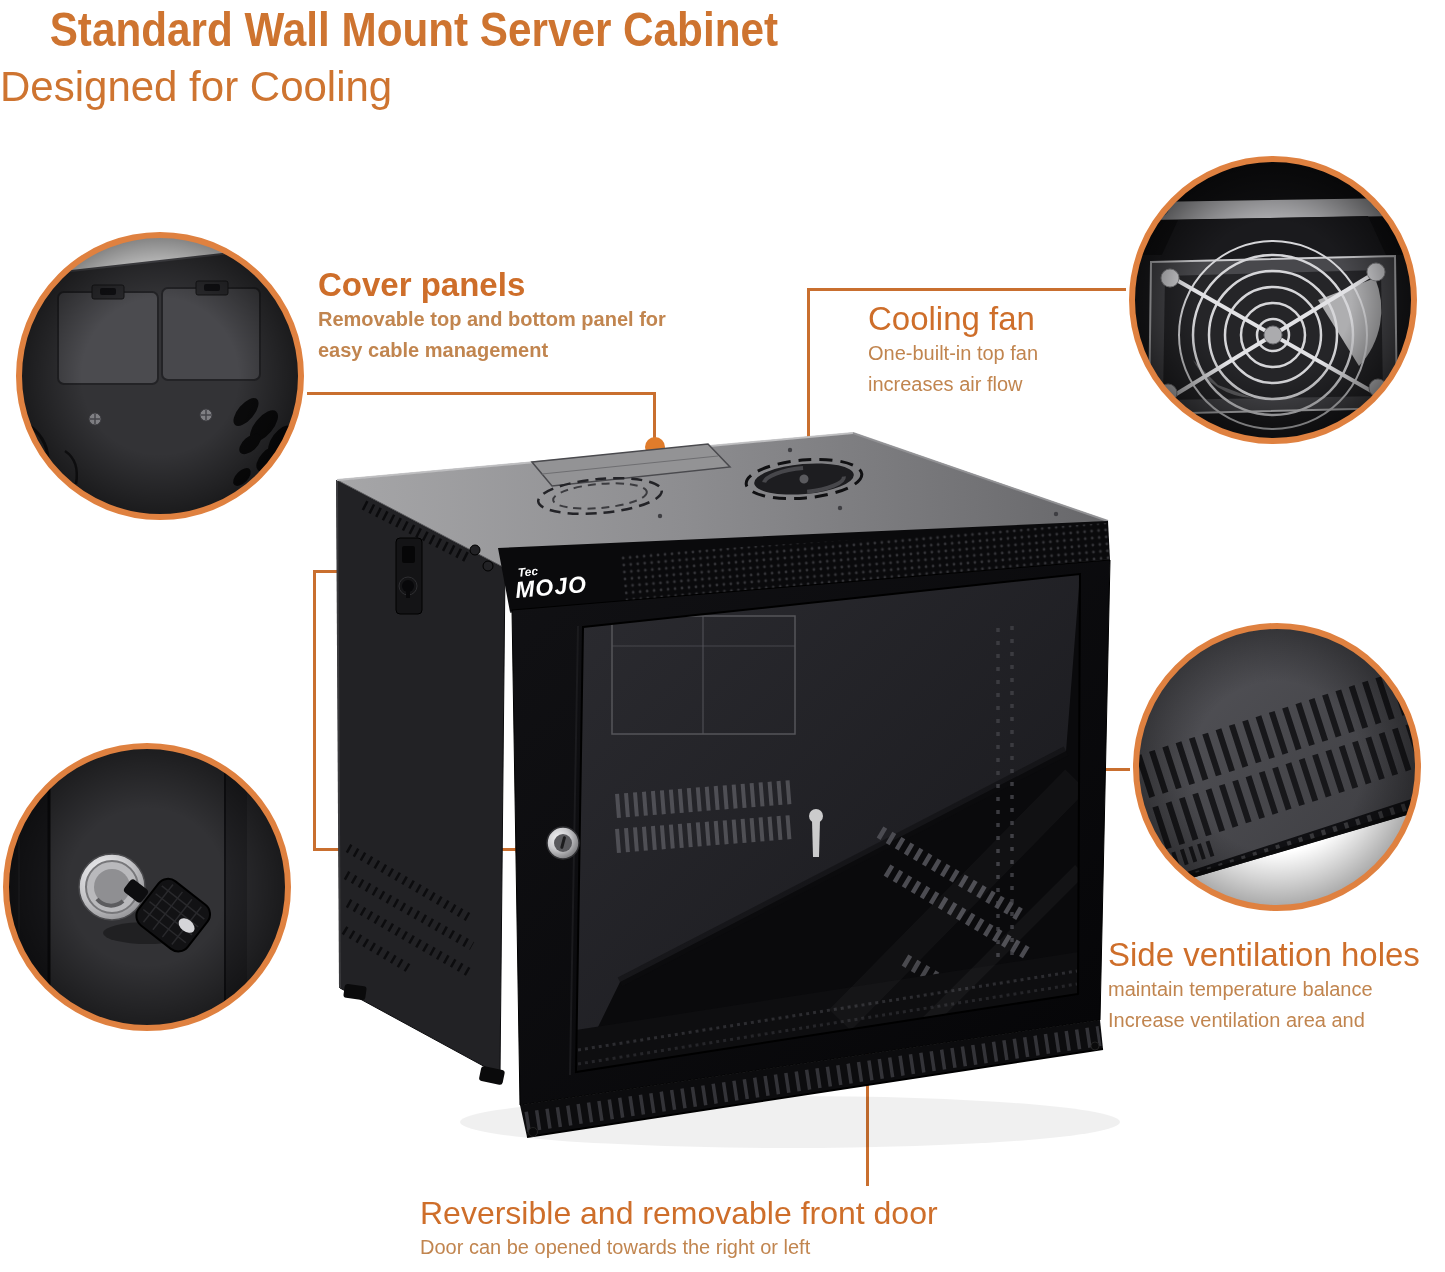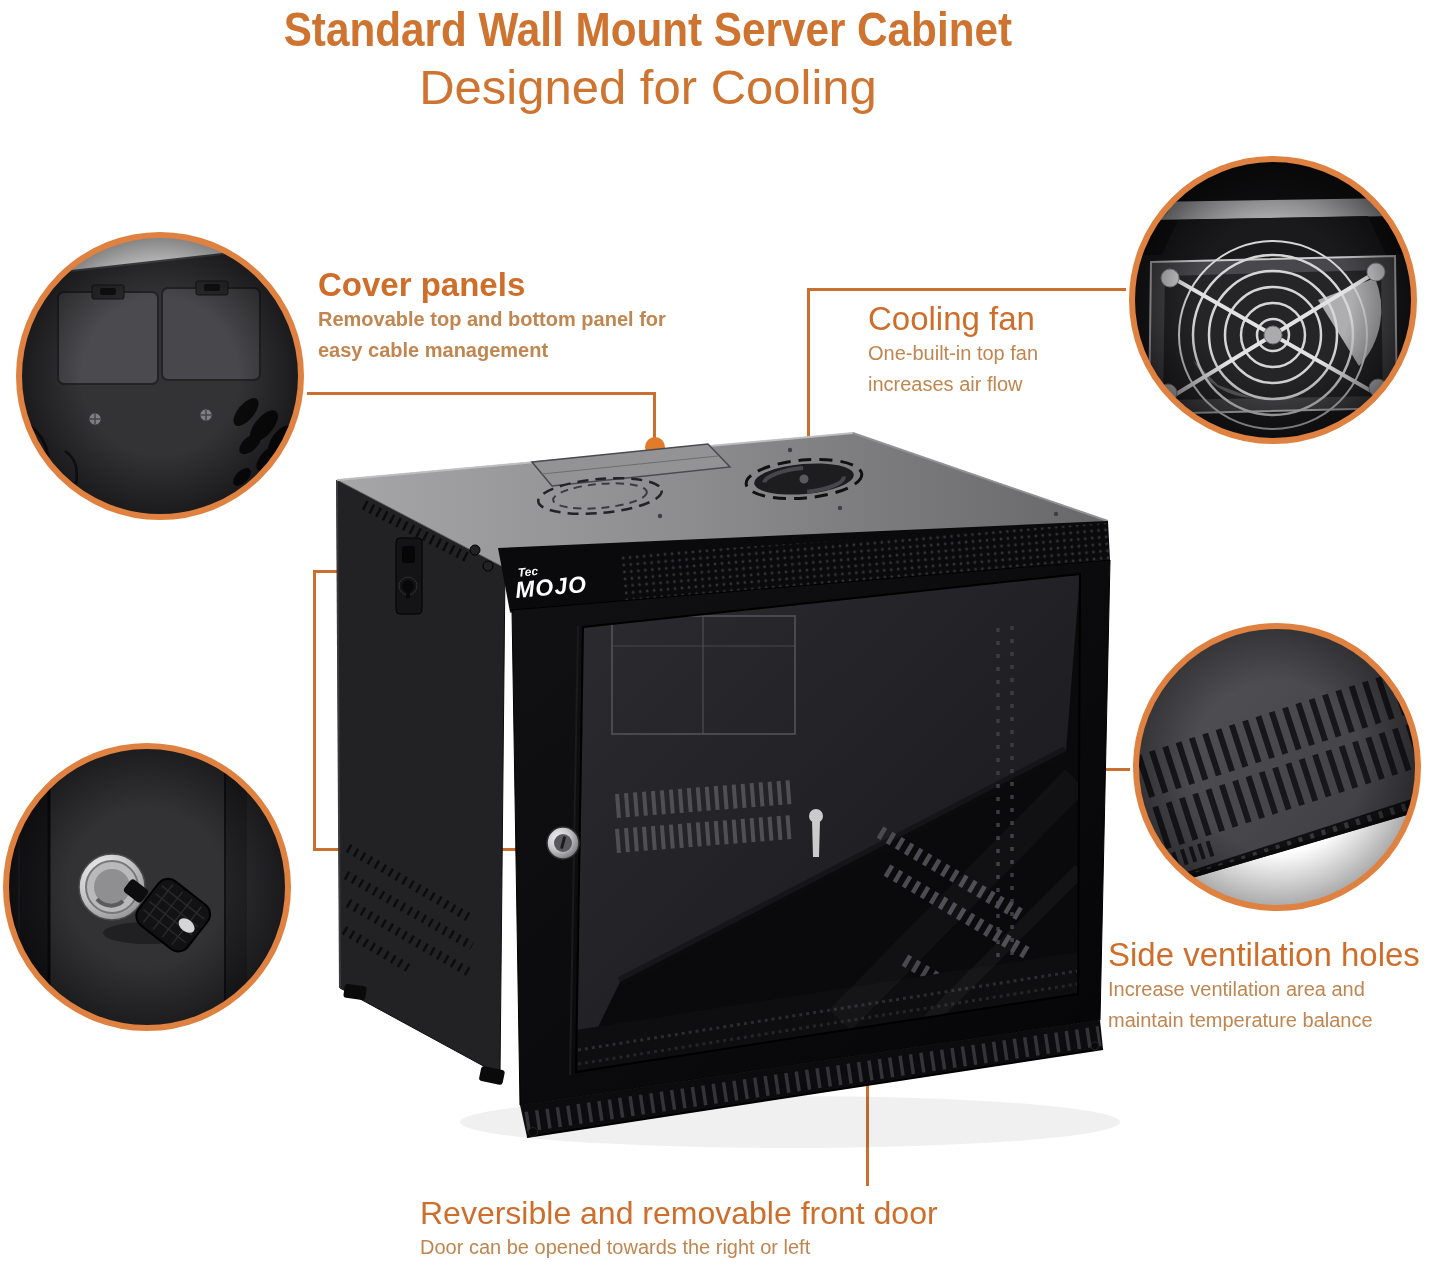--- a/index.html
+++ b/index.html
@@ -1,21 +1,21 @@
 <!DOCTYPE html>
 <html style="--title: #ce7430; --heading: #ce6e2a; --body: #c1854f; --line: #c96f2f; --dot: #e07c2b; --ring: #df8140;"><head>
 <meta charset="utf-8">
 <style>
   html,body{margin:0;padding:0;background:#fff;}
   .page{position:relative;width:1445px;height:1272px;background:#fff;overflow:hidden;
         font-family:"Liberation Sans",sans-serif;}
-  .header{position:absolute;top:4px;left:0;width:1260px;text-align:center;margin-left:18px;}
+  .header{position:absolute;top:4px;left:0;width:1260px;}
   .main-title{display:inline-block;transform:scaleX(.88);transform-origin:50% 50%;
         font-weight:bold;font-size:48px;line-height:52px;color:var(--title);white-space:nowrap;}
-  .sub-title{font-size:49px;line-height:46px;color:var(--title);font-weight:normal;margin-top:8px;}
+  .sub-title{font-size:42px;line-height:46px;color:var(--title);font-weight:normal;margin-top:8px;}
   .callout{position:absolute;white-space:nowrap;}
   .c-title{font-size:33px;line-height:38px;color:var(--heading);}
   .c-body{font-size:20px;line-height:31px;color:var(--body);}
   .callout.centered{text-align:left;}
   .connector{position:absolute;background:var(--line);}
   .dot{position:absolute;width:20px;height:20px;border-radius:50%;background:var(--dot);}
   .ring{fill:none;stroke:var(--ring);stroke-width:6px;}
   svg{position:absolute;display:block;}
   text{font-family:"Liberation Sans",sans-serif;}
 </style>
@@ -54,22 +54,22 @@
   </div>
 
   <div class="callout" style="left:868px;top:300px;">
     <div class="c-title">Cooling fan</div>
     <div class="c-body">One-built-in top fan</div>
     <div class="c-body">increases air flow</div>
   </div>
 
   <div class="callout" style="left:1108px;top:936px;">
     <div class="c-title">Side ventilation holes</div>
+    <div class="c-body">maintain temperature balance</div>
     <div class="c-body">Increase ventilation area and</div>
-    <div class="c-body">maintain temperature balance</div>
   </div>
 
 
   <div class="callout centered" style="left:420px;top:1194px;width:700px;">
     <div class="c-title" style="font-size:32px;">Reversible and removable front door</div>
     <div class="c-body">Door can be opened towards the right or left</div>
   </div>
 
   <svg style="left:320px;top:420px;" width="810" height="740" viewBox="0 0 810 740">
     <defs>

